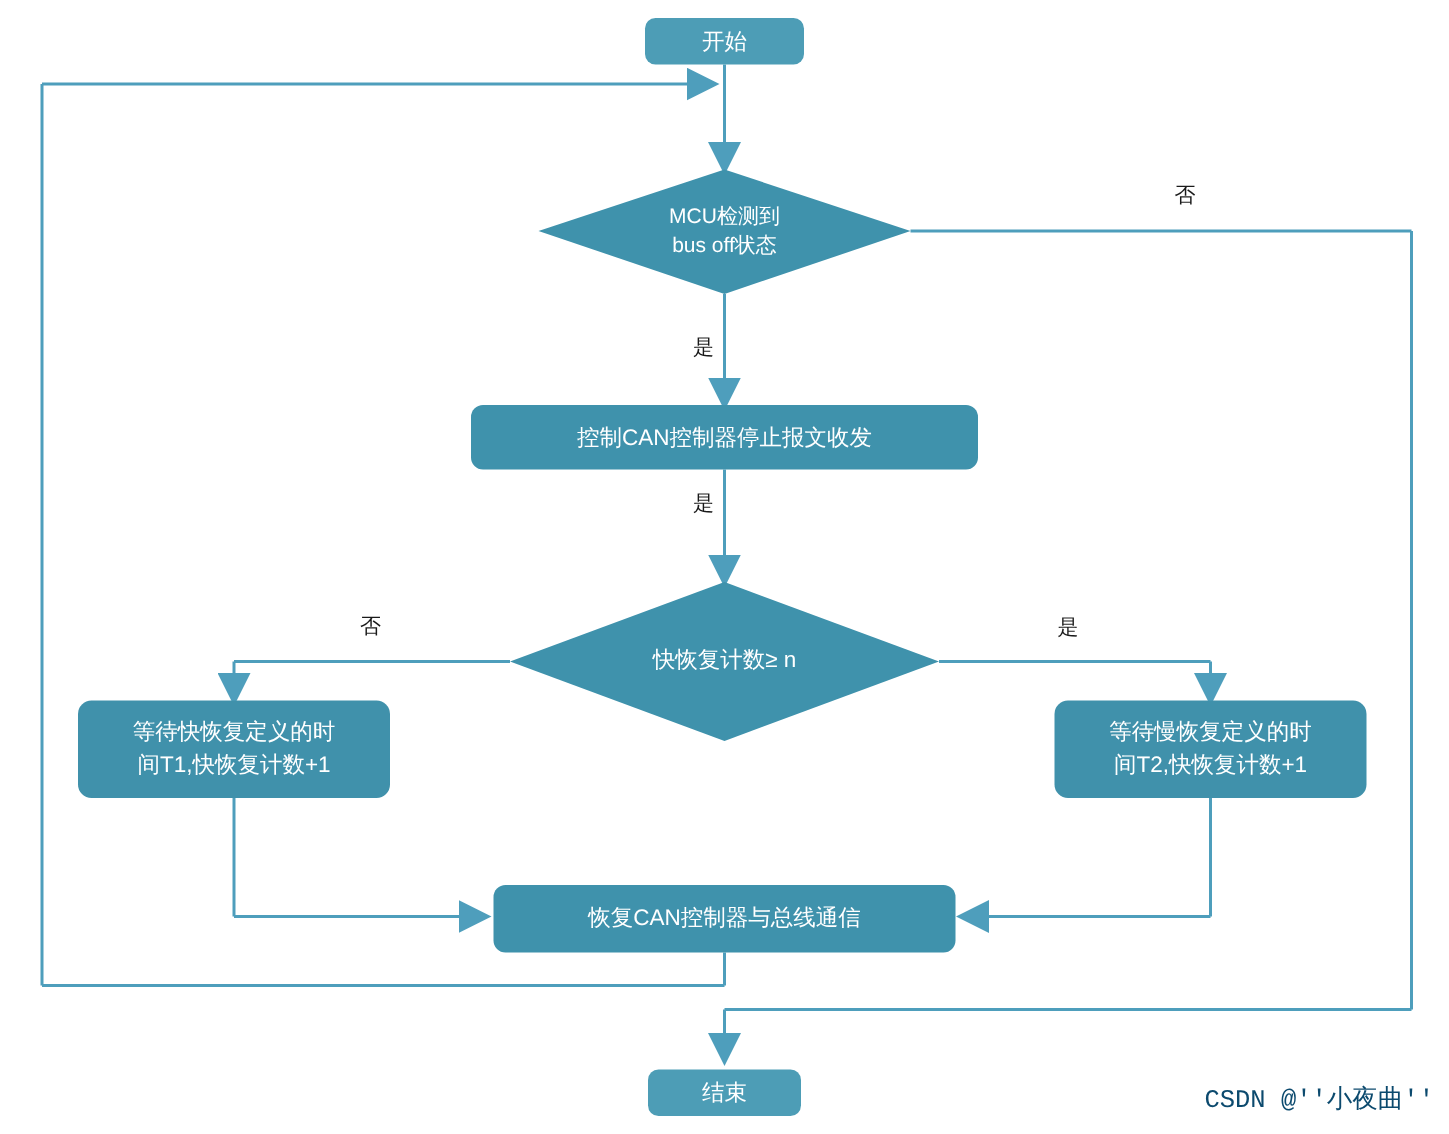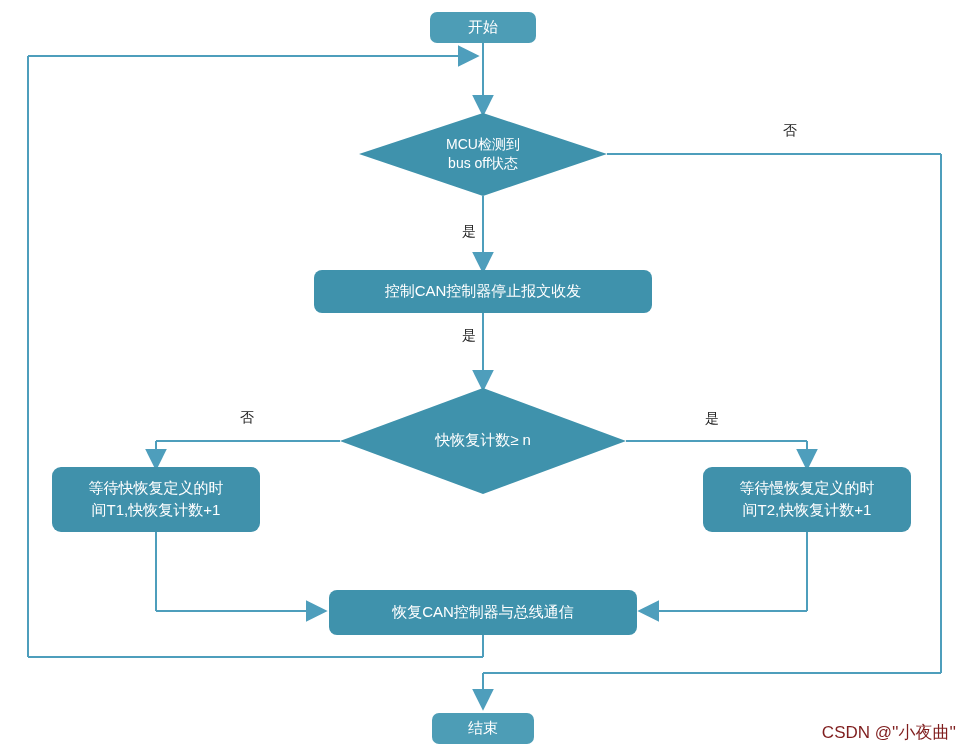--- a/index.html
+++ b/index.html
@@ -34,23 +34,23 @@
     fill: #1a1a1a;
     font-family: "Liberation Sans", "DejaVu Sans", sans-serif;
     font-size: 14px;
     text-anchor: middle;
     dominant-baseline: middle;
   }
   .watermark {
     position: absolute;
     right: 10px;
     bottom: 12px;
-    color: #7f1d1d;
+    color: #0c4a6e;
     font-size: 17px;
-    font-family: Liberation Sans, sans-serif;
+    font-family: Liberation Mono, monospace;
     white-space: nowrap;
     user-select: none;
   }
 </style>
 </head>
 <body>
 
 <div id="canvas">
 
   <svg id="flow-svg" viewBox="0 0 966 756">

